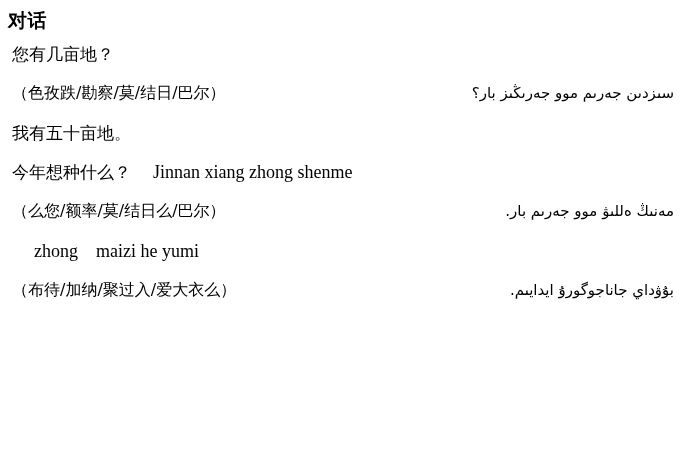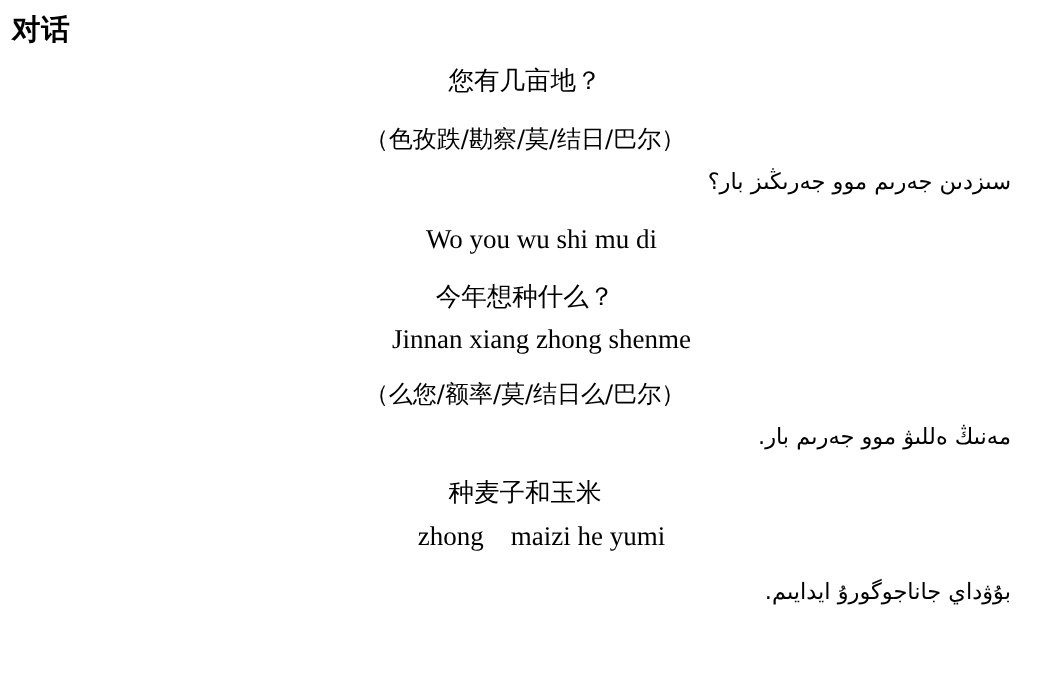--- a/index.html
+++ b/index.html
@@ -24,24 +24,23 @@
   .doc-title {
     font-family: "DejaVu Sans", "Liberation Sans", sans-serif;
     font-weight: bold;
     font-size: 19px;
     line-height: 28px;
     margin: 2px 0 6px 0;
     letter-spacing: 0.5px;
   }
   .line {
     display: flex;
-    align-items: center;
+    align-items: flex-start;
     min-height: 30px;
     margin: 0 0 9px 4px;
-    flex-direction: column;
   }
   .line.gloss {
     margin-bottom: 10px;
   }
   .cn {
     font-family: "DejaVu Sans", "Liberation Sans", sans-serif;
     font-size: 17px;
     line-height: 28px;
     white-space: pre;
   }
@@ -80,36 +79,36 @@
   <div class="line">
     <span class="cn">您有几亩地？</span>
   </div>
 
   <div class="line gloss">
     <span class="cn-gloss">（色孜跌/勘察/莫/结日/巴尔）</span>
     <span class="uy">سىزدىن جەرىم موو جەرىڭىز بار؟</span>
   </div>
 
   <div class="line">
-    <span class="pinyin">Wo you wu shi mu di</span>
+    <span class="cn">我有五十亩地。</span>
   </div>
 
   <div class="line">
     <span class="cn">今年想种什么？</span>
     <span class="pinyin">Jinnan xiang zhong shenme</span>
   </div>
 
   <div class="line gloss">
     <span class="cn-gloss">（么您/额率/莫/结日么/巴尔）</span>
     <span class="uy">مەنىڭ ەللىۋ موو جەرىم بار.</span>
   </div>
 
 
   <div class="line">
-    <span class="cn">种麦子和玉米</span>
     <span class="pinyin">zhong    maizi he yumi</span>
   </div>
 
   <div class="line gloss">
+    <span class="cn-gloss">（布待/加纳/聚过入/爱大衣么）</span>
     <span class="uy">بۇۋداي جاناجوگورۇ ايدايىم.</span>
   </div>
 
 </div>
 
 </body></html>

